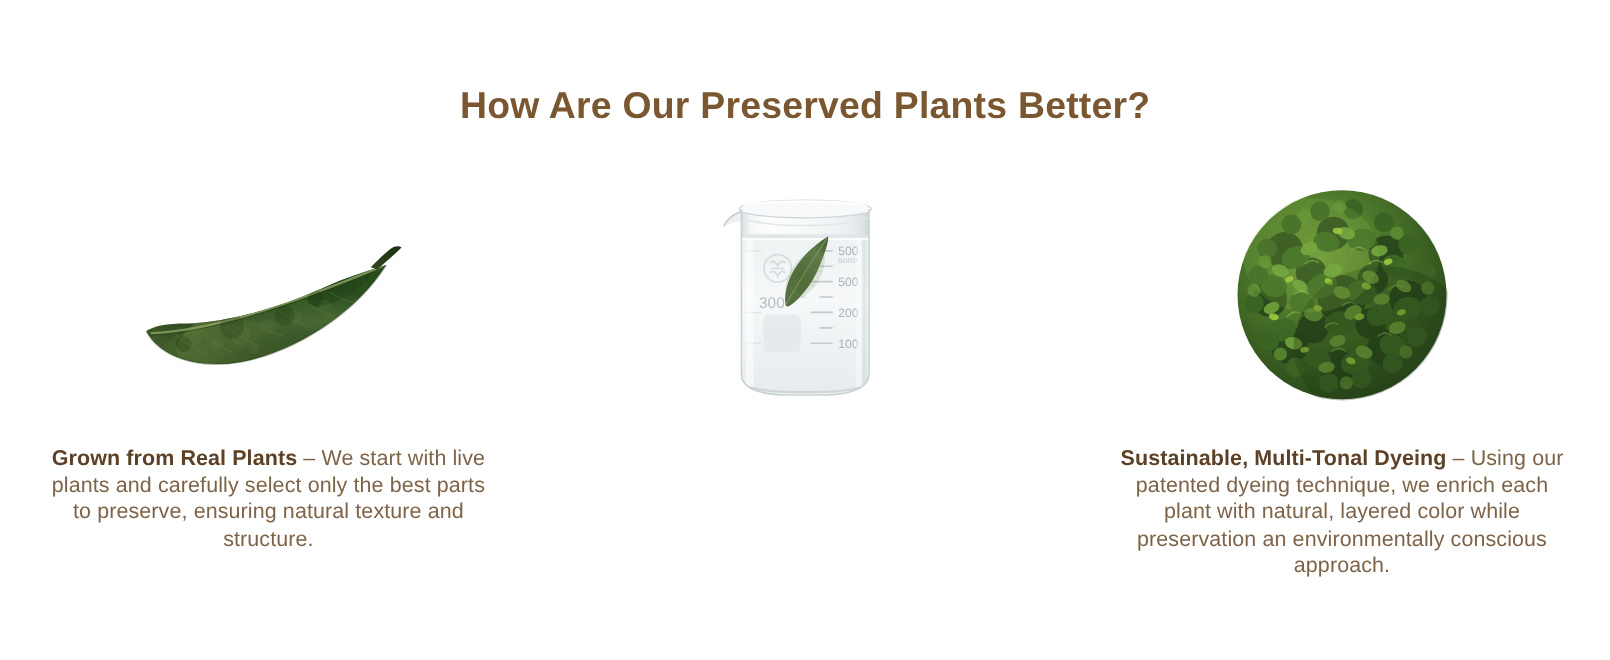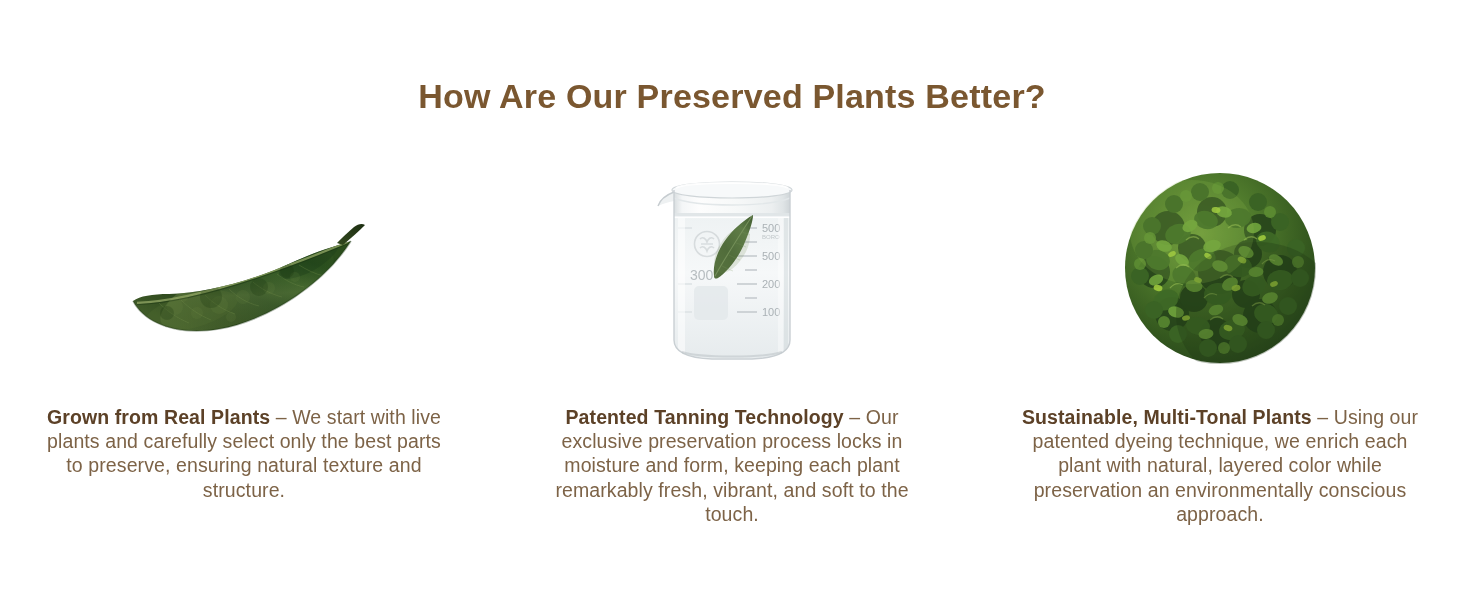--- a/index.html
+++ b/index.html
@@ -290,23 +290,20 @@
 
             <path d="M22,30 C34,35 58,37 80,37 C102,37 126,35 138,30" fill="none" stroke="#e2e7e9" stroke-width="1.4"></path>
 
             <path d="M22,22 L22,172 C22,183 34,190 60,191 L100,191
                      C126,190 138,183 138,172 L138,22" fill="none" stroke="#c9cfd3" stroke-width="1.4"></path>
 
             <path d="M30,184 C48,190 112,190 130,184" fill="none" stroke="#bcc3c7" stroke-width="2" opacity="0.55"></path>
           </svg>
         </div>
       </div>
-      <p class="caption">
-        <span class="lead">Patented Tanning Technology</span><span> – Our exclusive preservation process locks in moisture and form, keeping each plant remarkably fresh, vibrant, and soft to the touch.</span>
-      </p>
     </div>
 
     <div class="column">
       <div class="figure">
         <div class="ball-wrap">
           <svg class="ball-svg" viewBox="0 0 200 200" width="200" height="200">
             <defs>
               <radialGradient id="ballBase" cx="0.40" cy="0.32" r="0.78">
                 <stop offset="0%" stop-color="#6f9a3c"></stop>
                 <stop offset="38%" stop-color="#4f7a2c"></stop>
@@ -435,18 +432,18 @@
               </g>
 
               <ellipse cx="138" cy="146" rx="82" ry="72" fill="#1d3614" opacity="0.30"></ellipse>
 
               <ellipse cx="72" cy="64" rx="62" ry="52" fill="#8cba4c" opacity="0.20"></ellipse>
             </g>
           </svg>
         </div>
       </div>
       <p class="caption">
-        <span class="lead">Sustainable, Multi-Tonal Plants</span><span> – Using our patented dyeing technique, we enrich each plant with natural, layered color while preservation an environmentally conscious approach.</span>
+        <span class="lead">Sustainable, Multi-Tonal Dyeing</span><span> – Using our patented dyeing technique, we enrich each plant with natural, layered color while preservation an environmentally conscious approach.</span>
       </p>
     </div>
 
   </div>
 </div>
 
 </body></html>

